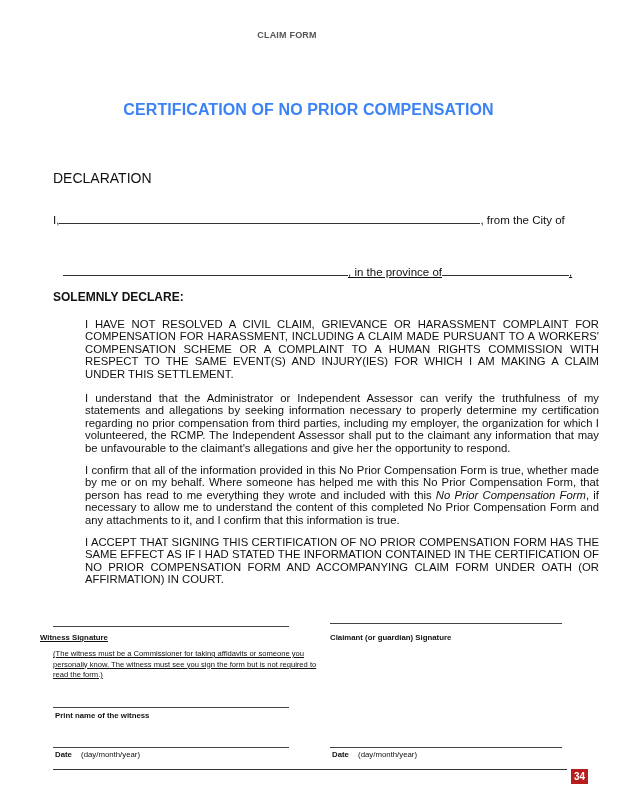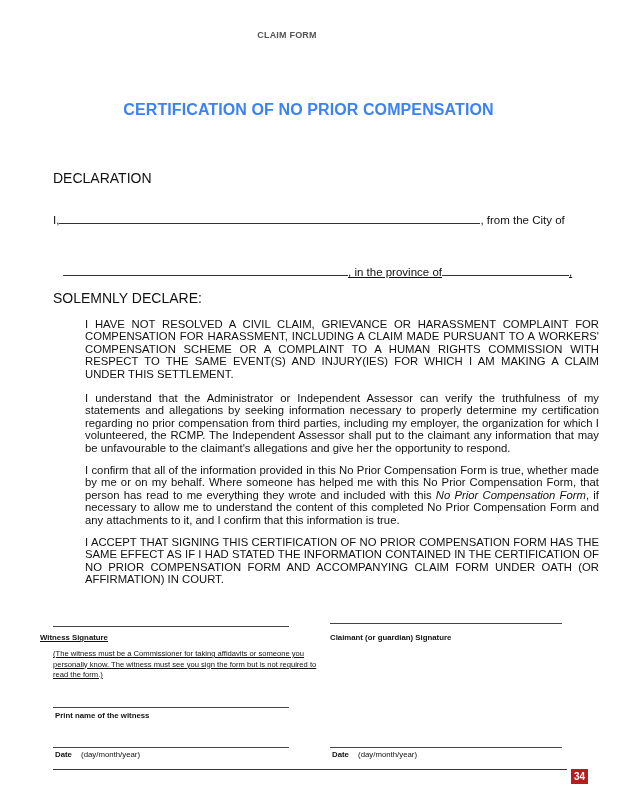--- a/index.html
+++ b/index.html
@@ -29,21 +29,21 @@
 <div class="abs decl-heading">DECLARATION</div>
 
 <div class="abs field-row" style="left:53px; top:212px;">
   <span>I,</span><span class="blank" style="width:421px;"></span><span>, from the City  of</span>
 </div>
 
 <div class="abs field-row" style="left:63px; top:264px;text-decoration:underline;">
   <span class="blank" style="width:285px;"></span><span>, in the province of</span><span class="blank" style="width:127px;"></span><span>,</span>
 </div>
 
-<div class="abs field-row" style="left:53px; top:290px; font-size:14px;">SOLEMNLY  DECLARE:</div>
+<div class="abs field-row" style="left:53px; top:290px; font-size:12px;font-weight:bold;">SOLEMNLY  DECLARE:</div>
 
 <div class="abs para" style="top:318px;">I HAVE NOT RESOLVED A CIVIL CLAIM, GRIEVANCE OR HARASSMENT COMPLAINT FOR COMPENSATION FOR HARASSMENT, INCLUDING A CLAIM MADE PURSUANT TO A WORKERS' COMPENSATION SCHEME OR A COMPLAINT TO A HUMAN RIGHTS COMMISSION WITH RESPECT TO THE SAME EVENT(S) AND INJURY(IES) FOR WHICH I AM MAKING A CLAIM UNDER THIS SETTLEMENT.</div>
 <div class="abs para" style="top:392px;">I understand that the Administrator or Independent Assessor can verify the truthfulness of my statements and allegations by seeking information necessary to properly determine my certification regarding no prior compensation from third parties, including my employer, the organization for which I volunteered, the RCMP. The Independent Assessor shall put to the claimant any information that may be unfavourable to the claimant's allegations and give her the opportunity to respond.</div>
 <div class="abs para" style="top:464px;"><span>I confirm that all of the information provided in this No Prior Compensation Form is true, whether made by me or on my behalf. Where someone has helped me with this No Prior Compensation Form, that person has read to me everything they wrote and included with this </span><i>No Prior Compensation Form</i><span>, if necessary to allow me to understand the content of this completed No Prior Compensation Form and any attachments to it, and I confirm that this information is true.</span></div>
 <div class="abs para" style="top:536px;">I ACCEPT THAT SIGNING THIS CERTIFICATION OF NO PRIOR COMPENSATION FORM HAS THE SAME EFFECT AS IF I HAD STATED THE INFORMATION CONTAINED IN THE CERTIFICATION OF NO PRIOR COMPENSATION FORM AND ACCOMPANYING CLAIM FORM UNDER OATH (OR AFFIRMATION) IN COURT.</div>
 
 <div class="abs sigline" style="left:53px; top:626px; width:236px;"></div>
 <div class="abs siglabel" style="left:40px; top:633px;text-decoration:underline;">Witness Signature</div>
 <div class="abs note" style="left:53px; top:649px;">(The witness must be a Commissioner for taking affidavits or someone you personally know. The witness must see you sign the form but is not required to read the form.)</div>
 

